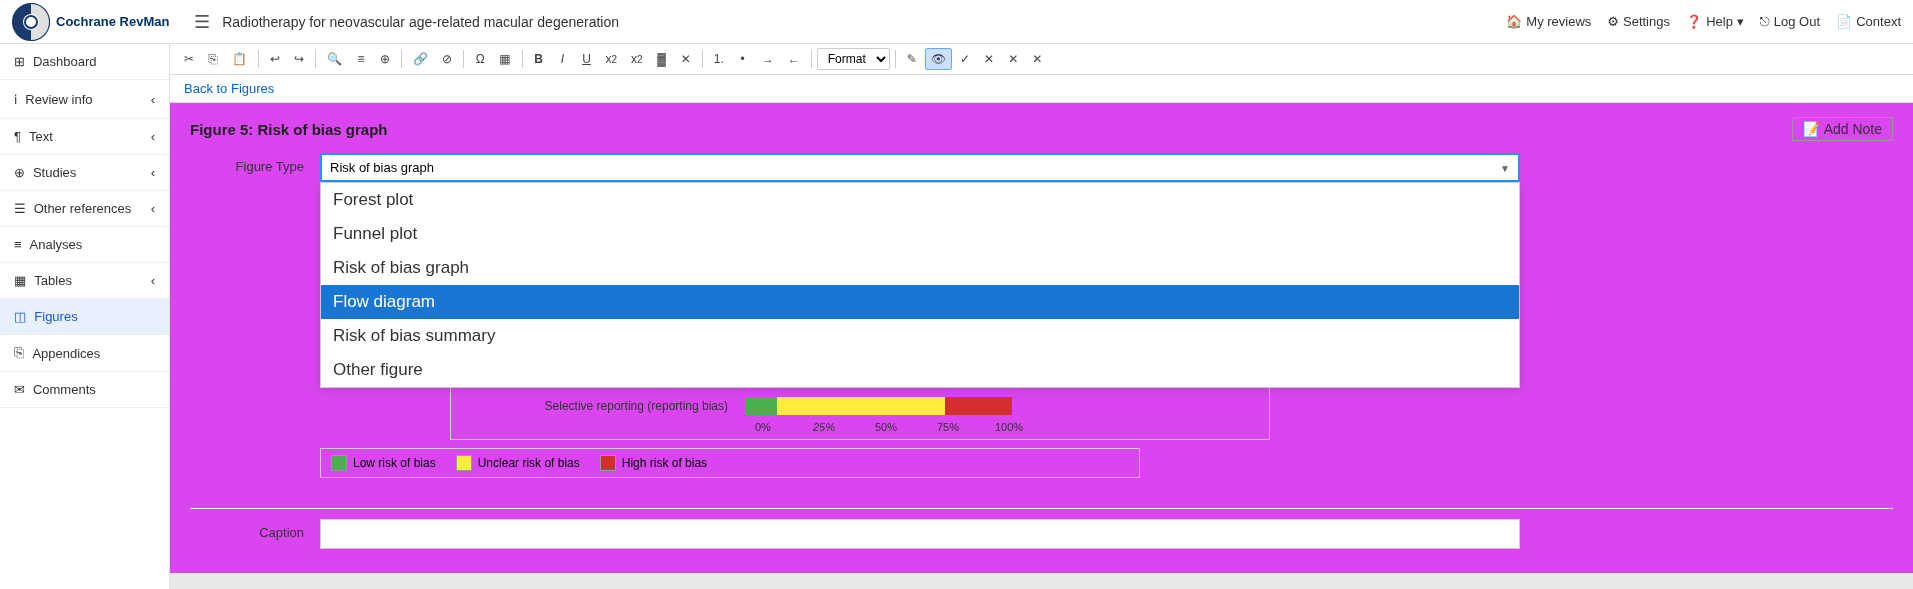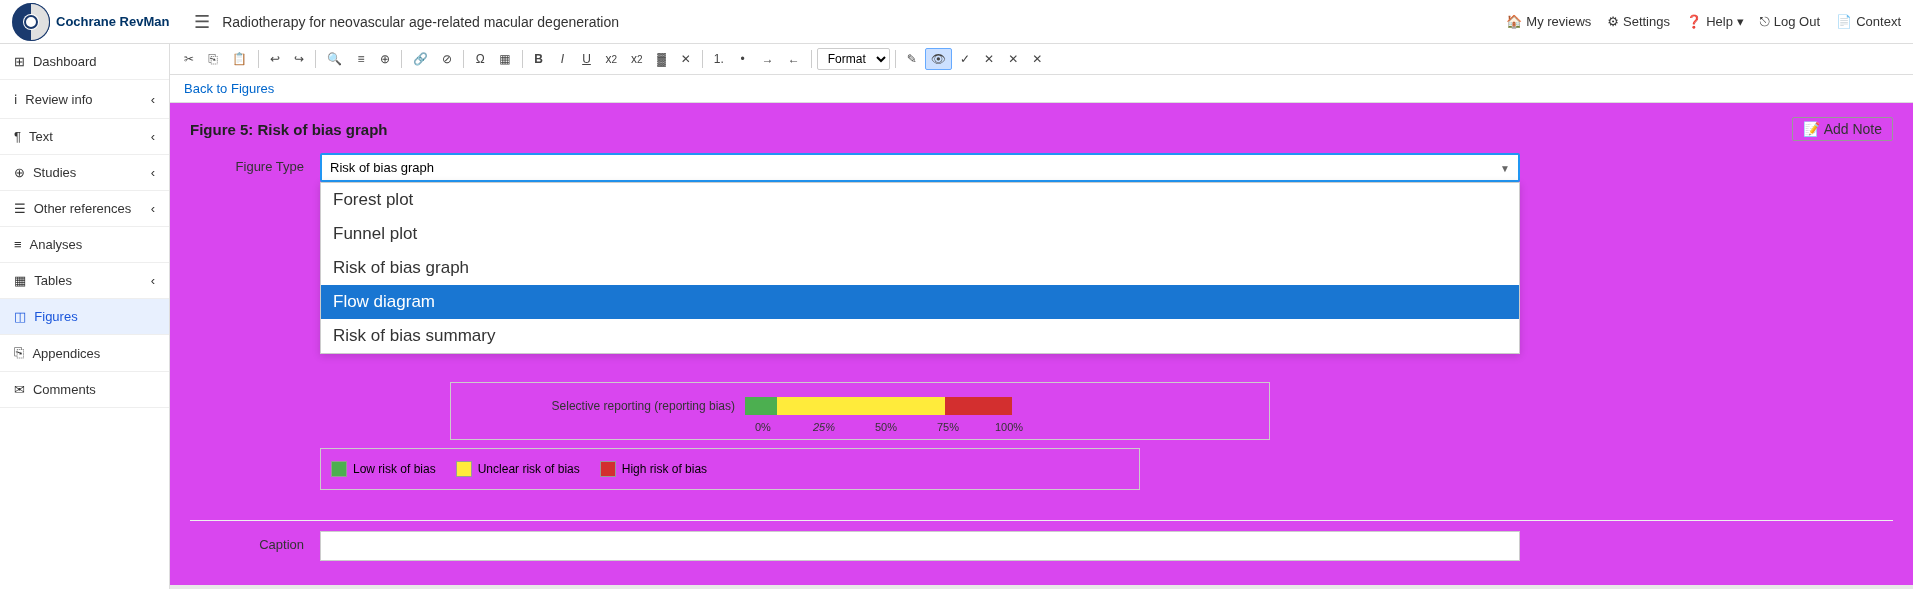--- a/index.html
+++ b/index.html
@@ -168,21 +168,21 @@
 
     .bias-row {
       display: flex;
       align-items: center;
       margin-bottom: 6px;
       font-size: 12px;
     }
     .bias-label {
       text-align: right;
       width: 280px;
-      padding-right: 10px;
+      padding-right: 17px;
       color: #333;
       flex-shrink: 0;
     }
     .bias-bar-container {
       display: flex;
       align-items: center;
       gap: 0;
     }
     .bias-bar-green { background: #4CAF50; height: 18px; }
     .bias-bar-yellow { background: #FFEB3B; height: 18px; }
@@ -195,21 +195,21 @@
       font-size: 11px;
       color: #333;
       margin-bottom: 8px;
     }
 
     .legend-box {
       display: flex;
       align-items: center;
       gap: 20px;
       border: 1px solid #ccc;
-      padding: 12px 10px;
+      padding: 6px 10px;
       margin-left: 0;
       max-width: 820px;
       margin-top: 8px;
       text-align: center;
     }
     .legend-item {
       display: flex;
       align-items: center;
       gap: 6px;
       font-size: 12px;
@@ -414,20 +414,21 @@
               <span>Risk of bias graph</span>
               <span class="dropdown-arrow">▼</span>
             </div>
 
             <div class="dropdown-options">
               <div class="dropdown-option">Forest plot</div>
               <div class="dropdown-option">Funnel plot</div>
               <div class="dropdown-option">Risk of bias graph</div>
               <div class="dropdown-option selected">Flow diagram</div>
               <div class="dropdown-option">Risk of bias summary</div>
+              <div class="dropdown-option">Other figure</div>
             </div>
           </div>
         </div>
 
         <div style="margin-left: 130px; margin-top: 200px;">
           <div class="bias-graph-area">
 
             <div class="bias-row">
               <div class="bias-label">Selective reporting (reporting bias)</div>
               <div class="bias-bar-container">

